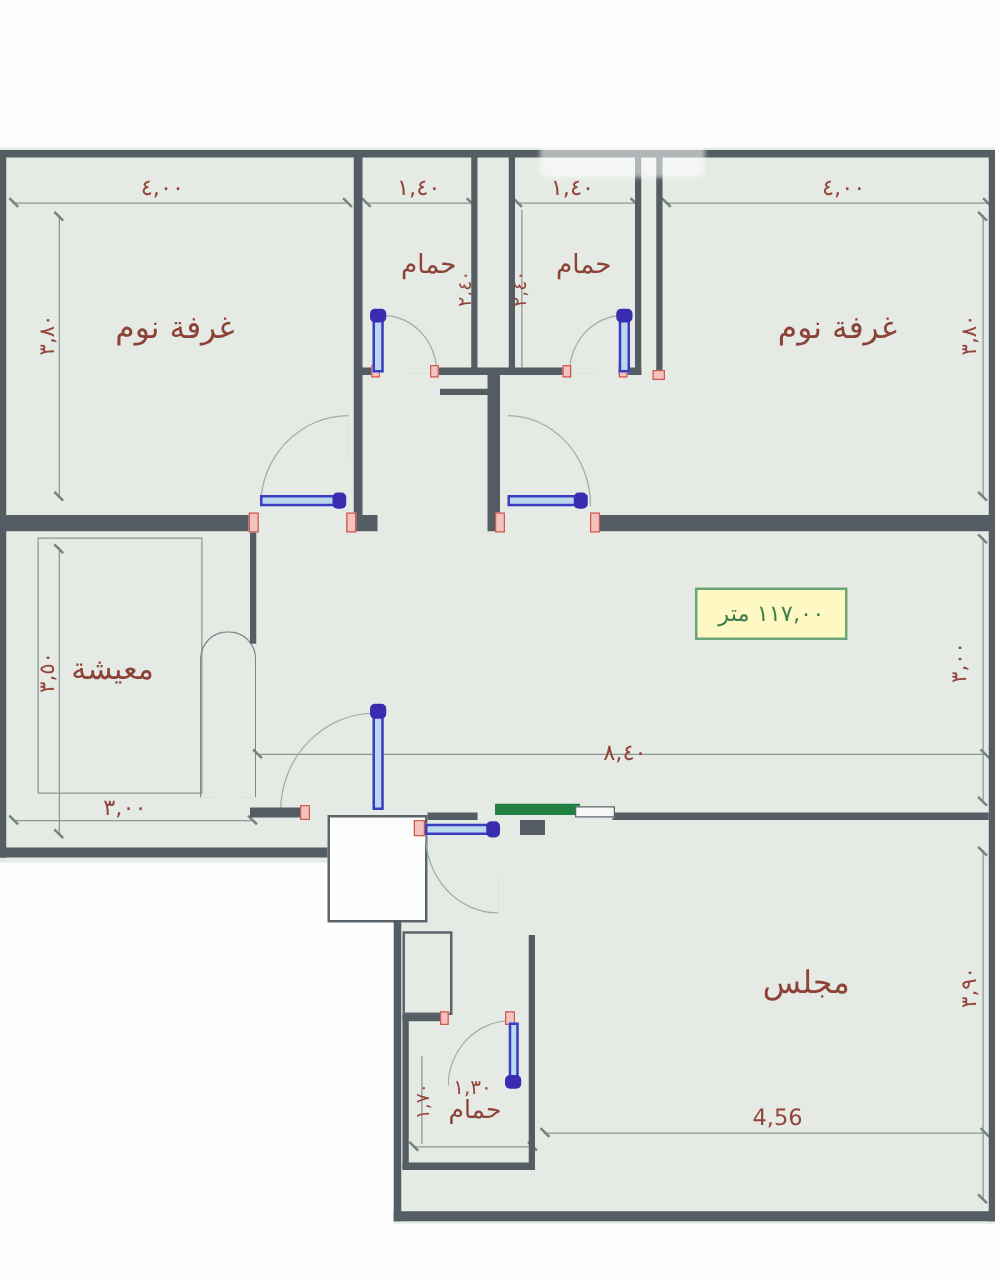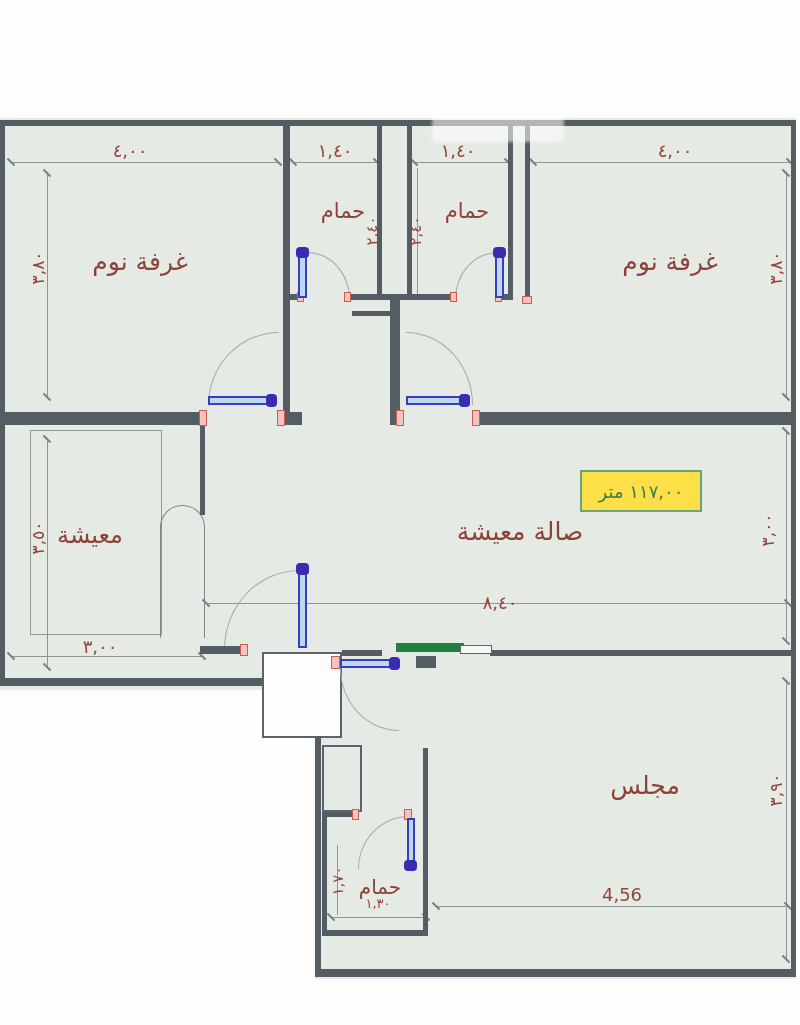--- a/index.html
+++ b/index.html
@@ -14,22 +14,22 @@
   .rot{transform:rotate(-90deg);}
   .leaf{position:absolute;background:#bcd8ec;border:2px solid #3c3cc2;box-sizing:border-box;z-index:8;}
   .blob{position:absolute;background:#3a2cb0;border-radius:4px;z-index:9;}
   .jamb{position:absolute;background:#f4c3bd;border:1px solid #cf5a50;box-sizing:border-box;z-index:7;}
   .arc{position:absolute;z-index:5;}
   .arc.tl{border-top:1.6px solid #9fadaa;border-left:1.6px solid #9fadaa;border-top-left-radius:100% 100%;}
   .arc.tr{border-top:1.6px solid #9fadaa;border-right:1.6px solid #9fadaa;border-top-right-radius:100% 100%;}
   .arc.bl{border-bottom:1.6px solid #9fadaa;border-left:1.6px solid #9fadaa;border-bottom-left-radius:100% 100%;}
   .box{position:absolute;box-sizing:border-box;}
   #badge{position:absolute;left:556px;top:470px;width:118px;height:38px;border:2px solid #6aa47b;
-         background:#fde047;color:#3e7d4f;display:flex;align-items:center;justify-content:center;
-         font-size:18px;direction:rtl;z-index:10;margin-left:24px;}
+         background:#fef9c3;color:#3e7d4f;display:flex;align-items:center;justify-content:center;
+         font-size:18px;direction:rtl;z-index:10;}
   #watermark{position:absolute;left:432px;top:116px;width:132px;height:26px;
              background:rgba(255,255,255,.55);border-radius:5px;filter:blur(1.5px);z-index:11;}
 </style>
 </head>
 <body>
 
 <div id="stage">
 
   <div class="bg" style="left:0;top:118px;width:796px;height:572px;"></div>
   <div class="bg" style="left:315px;top:650px;width:481px;height:329px;"></div>
@@ -158,37 +158,36 @@
   <div class="arc bl" style="left:340px;top:668px;width:58px;height:62px;"></div>
 
   <div class="box" style="left:396px;top:643px;width:68px;height:9px;background:#1f8040;z-index:8;"></div>
   <div class="box" style="left:460px;top:645px;width:32px;height:9px;background:#f5f8f5;border:1.5px solid #5a646a;z-index:8;"></div>
 
   <div class="lbl" style="left:75px;top:248px;width:130px;font-size:25px;">غرفة نوم</div>
   <div class="lbl" style="left:605px;top:248px;width:130px;font-size:25px;">غرفة نوم</div>
   <div class="lbl" style="left:312px;top:200px;width:62px;font-size:21px;">حمام</div>
   <div class="lbl" style="left:436px;top:200px;width:62px;font-size:21px;">حمام</div>
   <div class="lbl" style="left:55px;top:522px;width:70px;font-size:24px;">معيشة</div>
-  <div class="lbl" style="left:455px;top:518px;width:130px;font-size:25px;">صالة معيشة</div>
   <div class="lbl" style="left:600px;top:772px;width:90px;font-size:25px;">مجلس</div>
   <div class="lbl" style="left:350px;top:876px;width:60px;font-size:20px;">حمام</div>
 
   <div class="dim" style="left:100px;top:140px;width:60px;">٤,٠٠</div>
   <div class="dim" style="left:305px;top:140px;width:60px;">١,٤٠</div>
   <div class="dim" style="left:428px;top:140px;width:60px;">١,٤٠</div>
   <div class="dim" style="left:645px;top:140px;width:60px;">٤,٠٠</div>
   <div class="dim rot" style="left:14px;top:258px;width:48px;font-size:17px;">٣,٨٠</div>
   <div class="dim rot" style="left:752px;top:258px;width:48px;font-size:17px;">٣,٨٠</div>
   <div class="dim rot" style="left:350px;top:222px;width:44px;font-size:15px;">٢,٤٠</div>
   <div class="dim rot" style="left:394px;top:222px;width:44px;font-size:15px;">٢,٤٠</div>
   <div class="dim rot" style="left:14px;top:528px;width:48px;font-size:17px;">٣,٥٠</div>
   <div class="dim" style="left:70px;top:636px;width:60px;">٣,٠٠</div>
   <div class="dim" style="left:470px;top:580px;width:60px;margin-top:12px;">٨,٤٠</div>
   <div class="dim rot" style="left:744px;top:520px;width:48px;font-size:17px;">٣,٠٠</div>
   <div class="dim" style="left:592px;top:884px;width:60px;">4,56</div>
   <div class="dim rot" style="left:752px;top:780px;width:48px;font-size:17px;">٣,٩٠</div>
-  <div class="dim" style="left:352px;top:896px;width:52px;font-size:13px;">١,٣٠</div>
+  <div class="dim" style="left:352px;top:860px;width:52px;font-size:16px;">١,٣٠</div>
   <div class="dim rot" style="left:316px;top:872px;width:44px;font-size:15px;">١,٧٠</div>
 
   <div id="badge">١١٧,٠٠ متر</div>
 
   <div id="watermark"></div>
 </div>
 
 </body></html>

